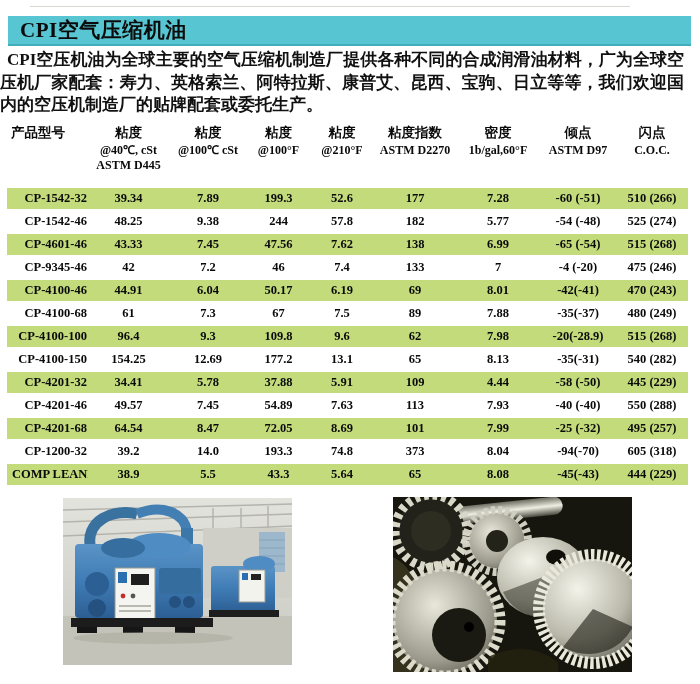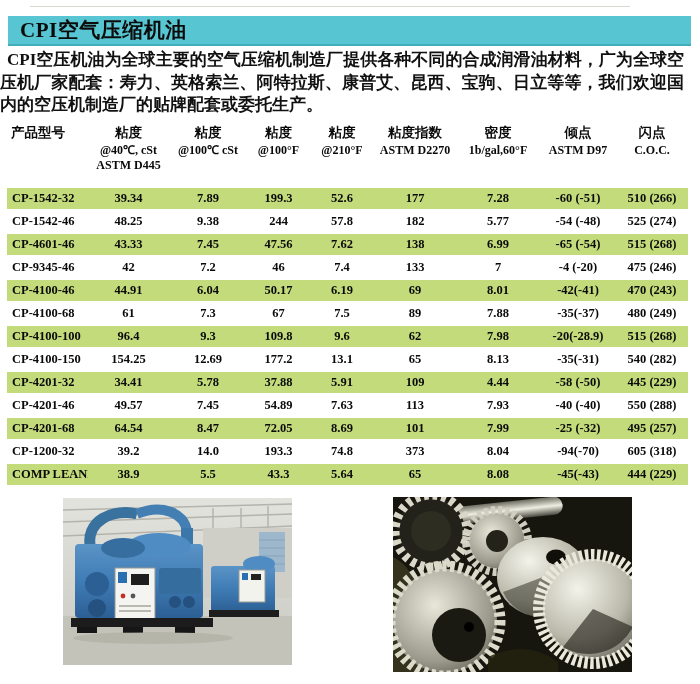--- a/index.html
+++ b/index.html
@@ -22,21 +22,21 @@
                 text-align:center;font-weight:bold;color:#0a0a0a;}
   table.spec th.col-product{text-align:left;padding-left:4px;}
   .h1{font-size:13.5px;font-family:"Liberation Sans",sans-serif;
       line-height:17px;margin-bottom:2px;}
   .h2,.h3{font-size:12px;font-family:"Liberation Serif",serif;
           line-height:15px;font-weight:bold;}
   table.spec td{height:19px;line-height:19px;border-bottom:2px solid #fff;
                 text-align:center;font-family:"Liberation Serif",serif;
                 font-weight:bold;font-size:12.5px;color:#0a0a0a;
                 white-space:nowrap;overflow:hidden;}
-  table.spec td.col-product{text-align:left;padding-left:5px;}
+  table.spec td.col-product{text-align:right;padding-left:5px;}
   table.spec tbody tr:nth-child(odd) td{background:#C3DB7B;}
   .photo{position:absolute;display:block;}
   #photo-compressor{left:63px;top:498px;}
   #photo-gears{left:393px;top:497px;}
 </style>
 </head>
 <body>
 
 <div class="top-rule"></div>
 

